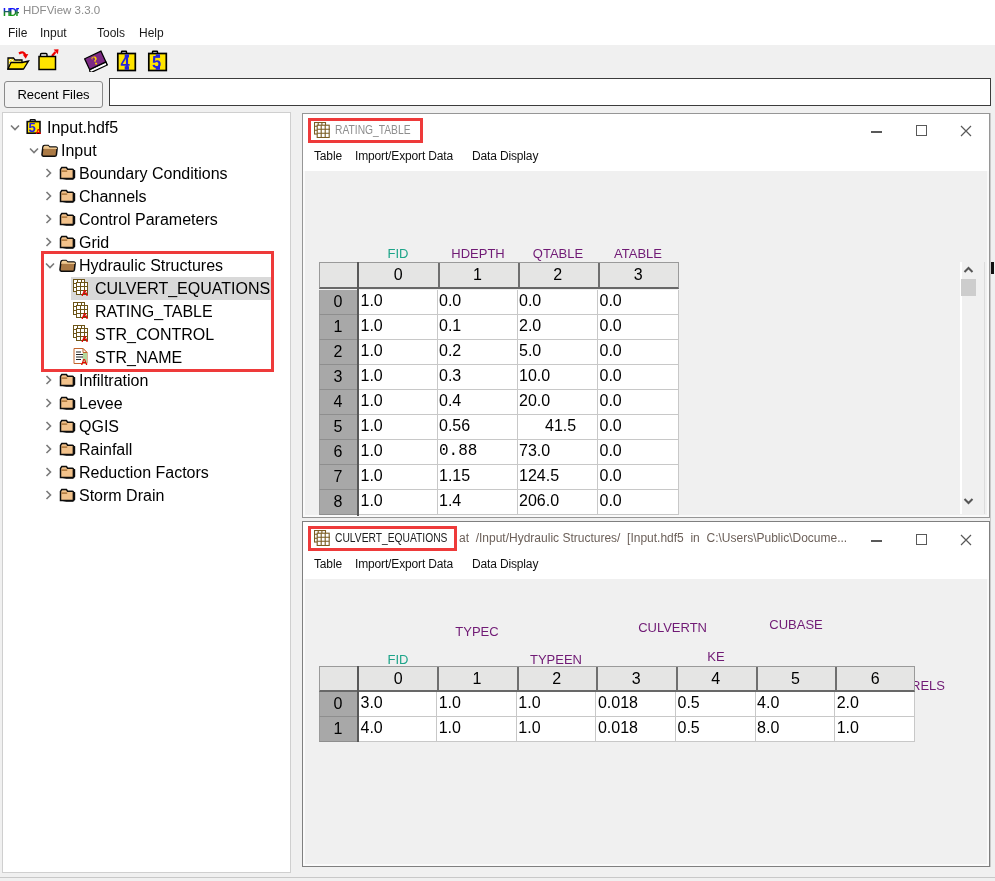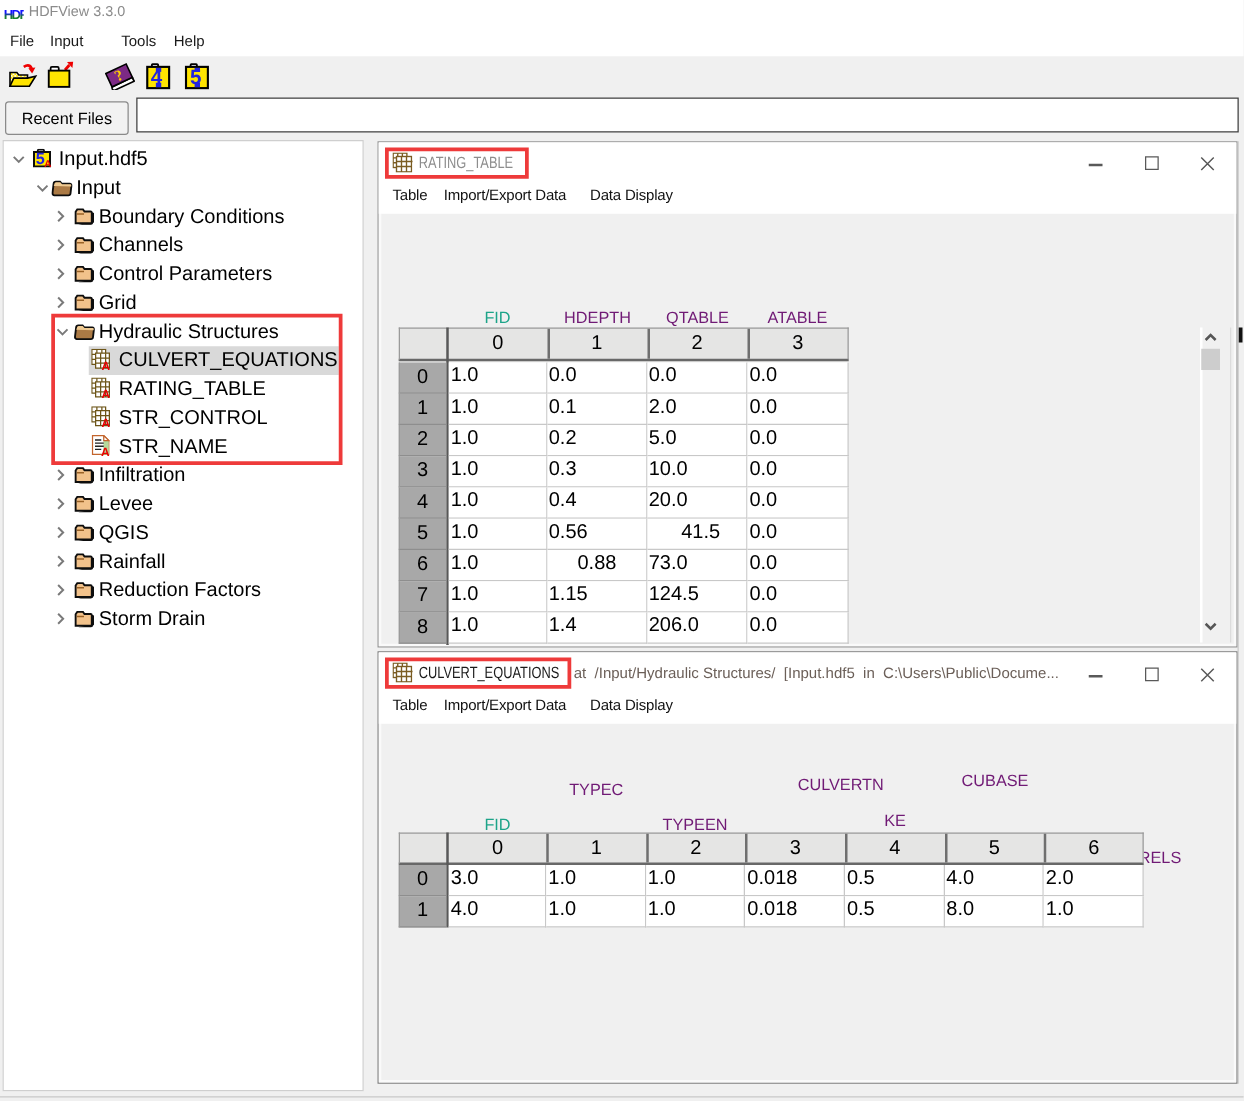--- a/index.html
+++ b/index.html
@@ -343,21 +343,21 @@
 <div class="a celltxt" style="left:439.0px;top:417.1px;">0.56</div>
 <div class="a" style="left:517.5px;top:415.1px;width:80.5px;height:25.1px;background:#fff;border-right:1px solid #c8c8c8;border-bottom:1px solid #c8c8c8;box-sizing:border-box;"></div>
 <div class="a celltxt" style="left:519.0px;top:417.1px;padding-left:26px;">41.5</div>
 <div class="a" style="left:598.0px;top:415.1px;width:80.5px;height:25.1px;background:#fff;border-right:1px solid #c8c8c8;border-bottom:1px solid #c8c8c8;box-sizing:border-box;"></div>
 <div class="a celltxt" style="left:599.5px;top:417.1px;">0.0</div>
 <div class="a" style="left:319px;top:440.2px;width:38px;height:25.1px;background:#a8a8a8;border-left:1px solid #9a9a9a;border-bottom:1px solid #8e8e8e;box-sizing:border-box;"></div>
 <div class="a celltxt" style="left:319px;top:443.2px;width:38px;text-align:center;">6</div>
 <div class="a" style="left:359.0px;top:440.2px;width:78.5px;height:25.1px;background:#fff;border-right:1px solid #c8c8c8;border-bottom:1px solid #c8c8c8;box-sizing:border-box;"></div>
 <div class="a celltxt" style="left:360.5px;top:442.2px;">1.0</div>
 <div class="a" style="left:437.5px;top:440.2px;width:80.0px;height:25.1px;background:#fff;border-right:1px solid #c8c8c8;border-bottom:1px solid #c8c8c8;box-sizing:border-box;"></div>
-<div class="a celltxt" style="left:462px;top:442.2px;">0.88</div>
+<div class="a celltxt" style="left:439.0px;top:442.2px;font-family:Liberation Mono, monospace;">0.88</div>
 <div class="a" style="left:517.5px;top:440.2px;width:80.5px;height:25.1px;background:#fff;border-right:1px solid #c8c8c8;border-bottom:1px solid #c8c8c8;box-sizing:border-box;"></div>
 <div class="a celltxt" style="left:519.0px;top:442.2px;">73.0</div>
 <div class="a" style="left:598.0px;top:440.2px;width:80.5px;height:25.1px;background:#fff;border-right:1px solid #c8c8c8;border-bottom:1px solid #c8c8c8;box-sizing:border-box;"></div>
 <div class="a celltxt" style="left:599.5px;top:442.2px;">0.0</div>
 <div class="a" style="left:319px;top:465.3px;width:38px;height:25.1px;background:#a8a8a8;border-left:1px solid #9a9a9a;border-bottom:1px solid #8e8e8e;box-sizing:border-box;"></div>
 <div class="a celltxt" style="left:319px;top:468.3px;width:38px;text-align:center;">7</div>
 <div class="a" style="left:359.0px;top:465.3px;width:78.5px;height:25.1px;background:#fff;border-right:1px solid #c8c8c8;border-bottom:1px solid #c8c8c8;box-sizing:border-box;"></div>
 <div class="a celltxt" style="left:360.5px;top:467.3px;">1.0</div>
 <div class="a" style="left:437.5px;top:465.3px;width:80.0px;height:25.1px;background:#fff;border-right:1px solid #c8c8c8;border-bottom:1px solid #c8c8c8;box-sizing:border-box;"></div>
 <div class="a celltxt" style="left:439.0px;top:467.3px;">1.15</div>

